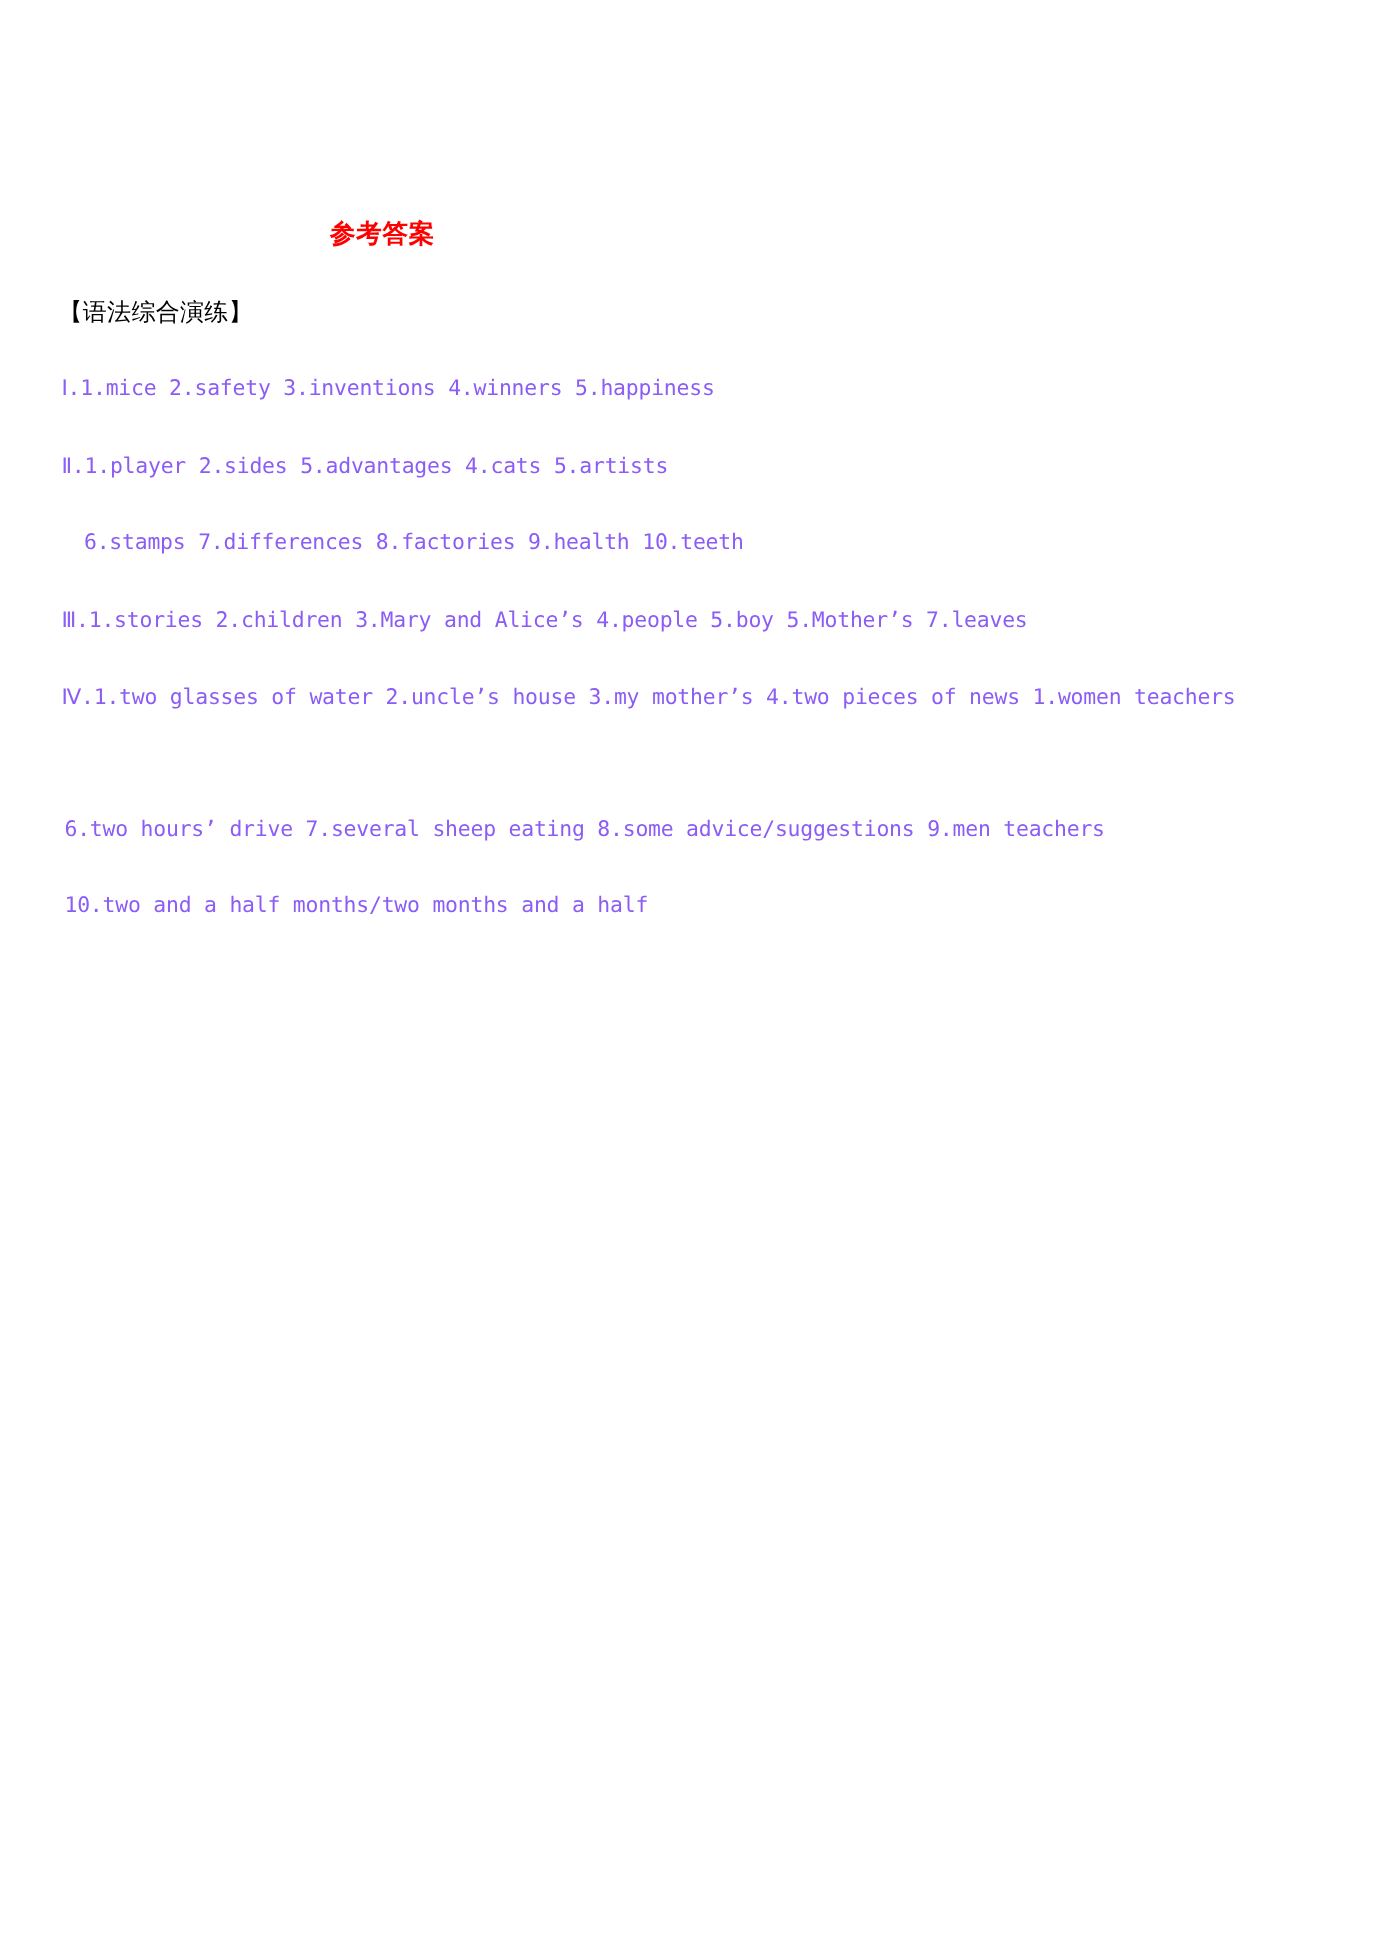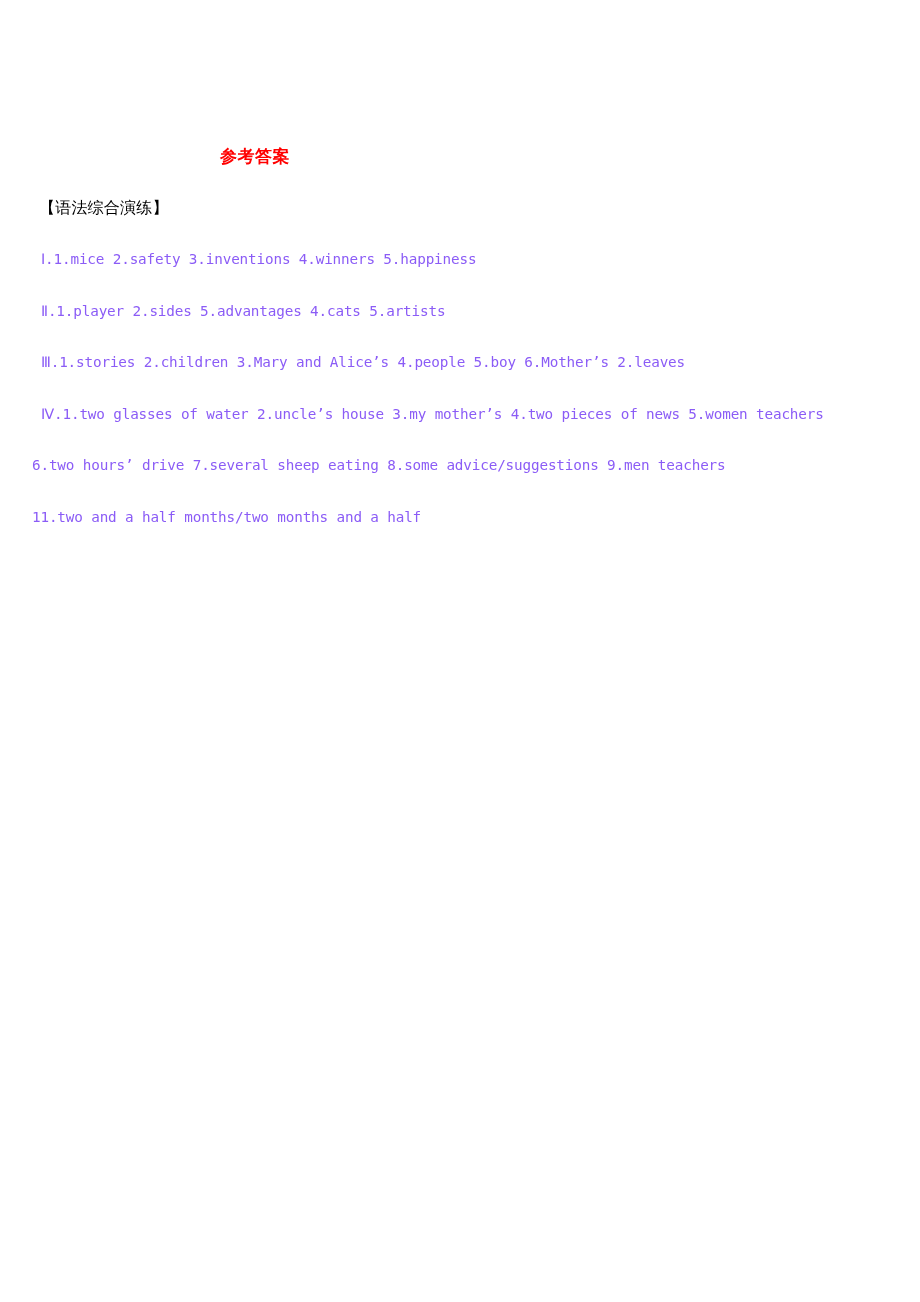--- a/index.html
+++ b/index.html
@@ -74,56 +74,59 @@
 
   .ans-line .txt {
     position: absolute;
     top: 0;
     white-space: nowrap;
   }
 
   
   .ind-0 .txt { left: 41px; }
   .ind-1 .txt { left: 56px; }
-  .ind-2 .txt { left: 32px; }
+  .ind-2 .txt { left: 43px; margin-top: 36px; }
 </style>
 </head>
 <body style="background: rgb(255, 255, 255);">
 
 <div class="page">
 
   <div class="doc-title" style="color: rgb(255, 0, 0);">参考答案</div>
 
   <div class="section-heading">【语法综合演练】</div>
 
   <div class="answers">
 
     <div class="ans-line ind-0">
       <span class="txt">Ⅰ.1.mice  2.safety  3.inventions  4.winners  5.happiness</span>
     </div>
 
     <div class="ans-line ind-0">
       <span class="txt">Ⅱ.1.player  2.sides  5.advantages  4.cats  5.artists</span>
     </div>
 
+    <div class="ans-line ind-1">
+      <span class="txt">6.stamps  7.differences  8.factories  9.health  10.teeth</span>
+    </div>
 
     <div class="ans-line ind-0">
-      <span class="txt">Ⅲ.1.stories  2.children  3.Mary and Alice’s  4.people  5.boy  6.Mother’s  2.leaves</span>
+      <span class="txt">Ⅲ.1.stories  2.children  3.Mary and Alice’s  4.people  5.boy  5.Mother’s  7.leaves</span>
     </div>
 
 
     <div class="ans-line ind-0">
-      <span class="txt">Ⅳ.1.two glasses of water  2.uncle’s house  3.my mother’s  4.two pieces of news  5.women teachers</span>
+      <span class="txt">Ⅳ.1.two glasses of water  2.uncle’s house  3.my mother’s  4.two pieces of news  1.women teachers</span>
     </div>
 
     <div class="ans-line ind-2">
       <span class="txt">6.two hours’ drive  7.several sheep eating  8.some advice/suggestions  9.men teachers</span>
     </div>
 
     <div class="ans-line ind-2">
-      <span class="txt">11.two and a half months/two months and a half</span>
+      <span class="txt">10.two and a half months/two months and a half</span>
     </div>
 
 
 
   </div>
 
 </div>
 
 </body></html>

